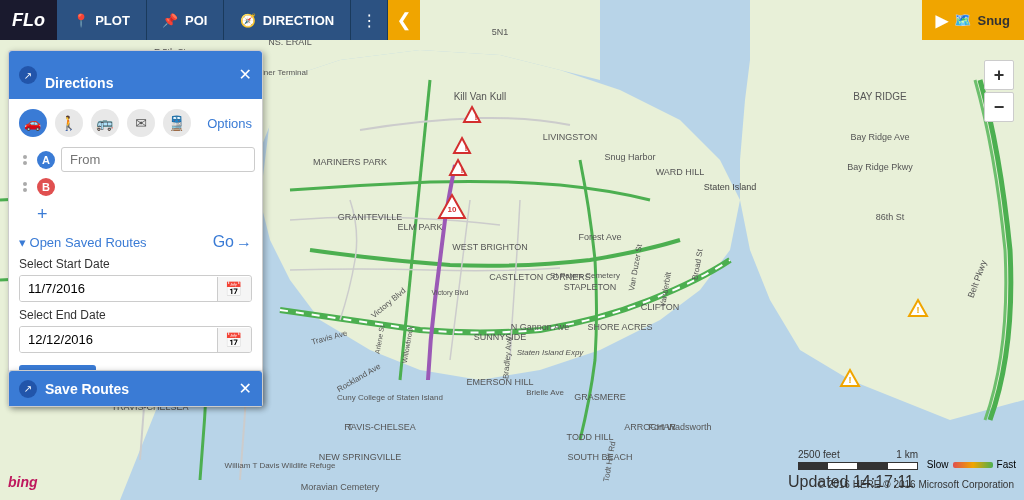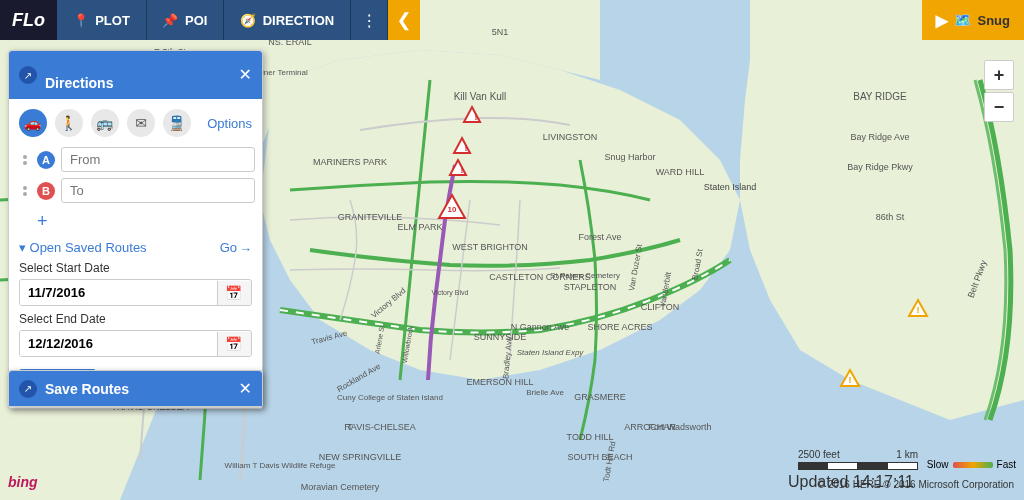--- a/index.html
+++ b/index.html
@@ -242,21 +242,21 @@
       font-size: 13px;
       display: flex;
       align-items: center;
       gap: 4px;
     }
     .go-btn {
       background: none;
       border: none;
       color: #3a7bd5;
       cursor: pointer;
-      font-size: 13px;
+      font-size: 16px;
       display: flex;
       align-items: center;
       gap: 2px;
     }
 
     
     .date-label {
       font-size: 12px;
       color: #333;
       margin-bottom: 4px;
@@ -269,21 +269,20 @@
       border-radius: 3px;
       overflow: hidden;
       margin-bottom: 4px;
     }
     .date-input {
       flex: 1;
       border: none;
       padding: 5px 8px;
       font-size: 13px;
       outline: none;
-      font-weight: bold;
     }
     .date-cal-icon {
       padding: 4px 8px;
       background: #f5f5f5;
       border-left: 1px solid #ccc;
       cursor: pointer;
       color: #555;
       font-size: 14px;
     }
 
@@ -631,21 +630,20 @@
         <input class="route-input" type="text" placeholder="From" style="">
       </div>
 
       
       <div class="route-input-row">
         <div class="route-grip">
           <div class="grip-dot"></div>
           <div class="grip-dot"></div>
         </div>
         <div class="route-dot b">B</div>
-        <input class="route-input" type="text" placeholder="To" style="">
       </div>
 
       
       <button id="add-waypoint">+</button>
 
       
       <div id="saved-routes-row">
         <span class="open-saved-routes">
           <span>▾</span>
           <span>Open Saved Routes</span>

